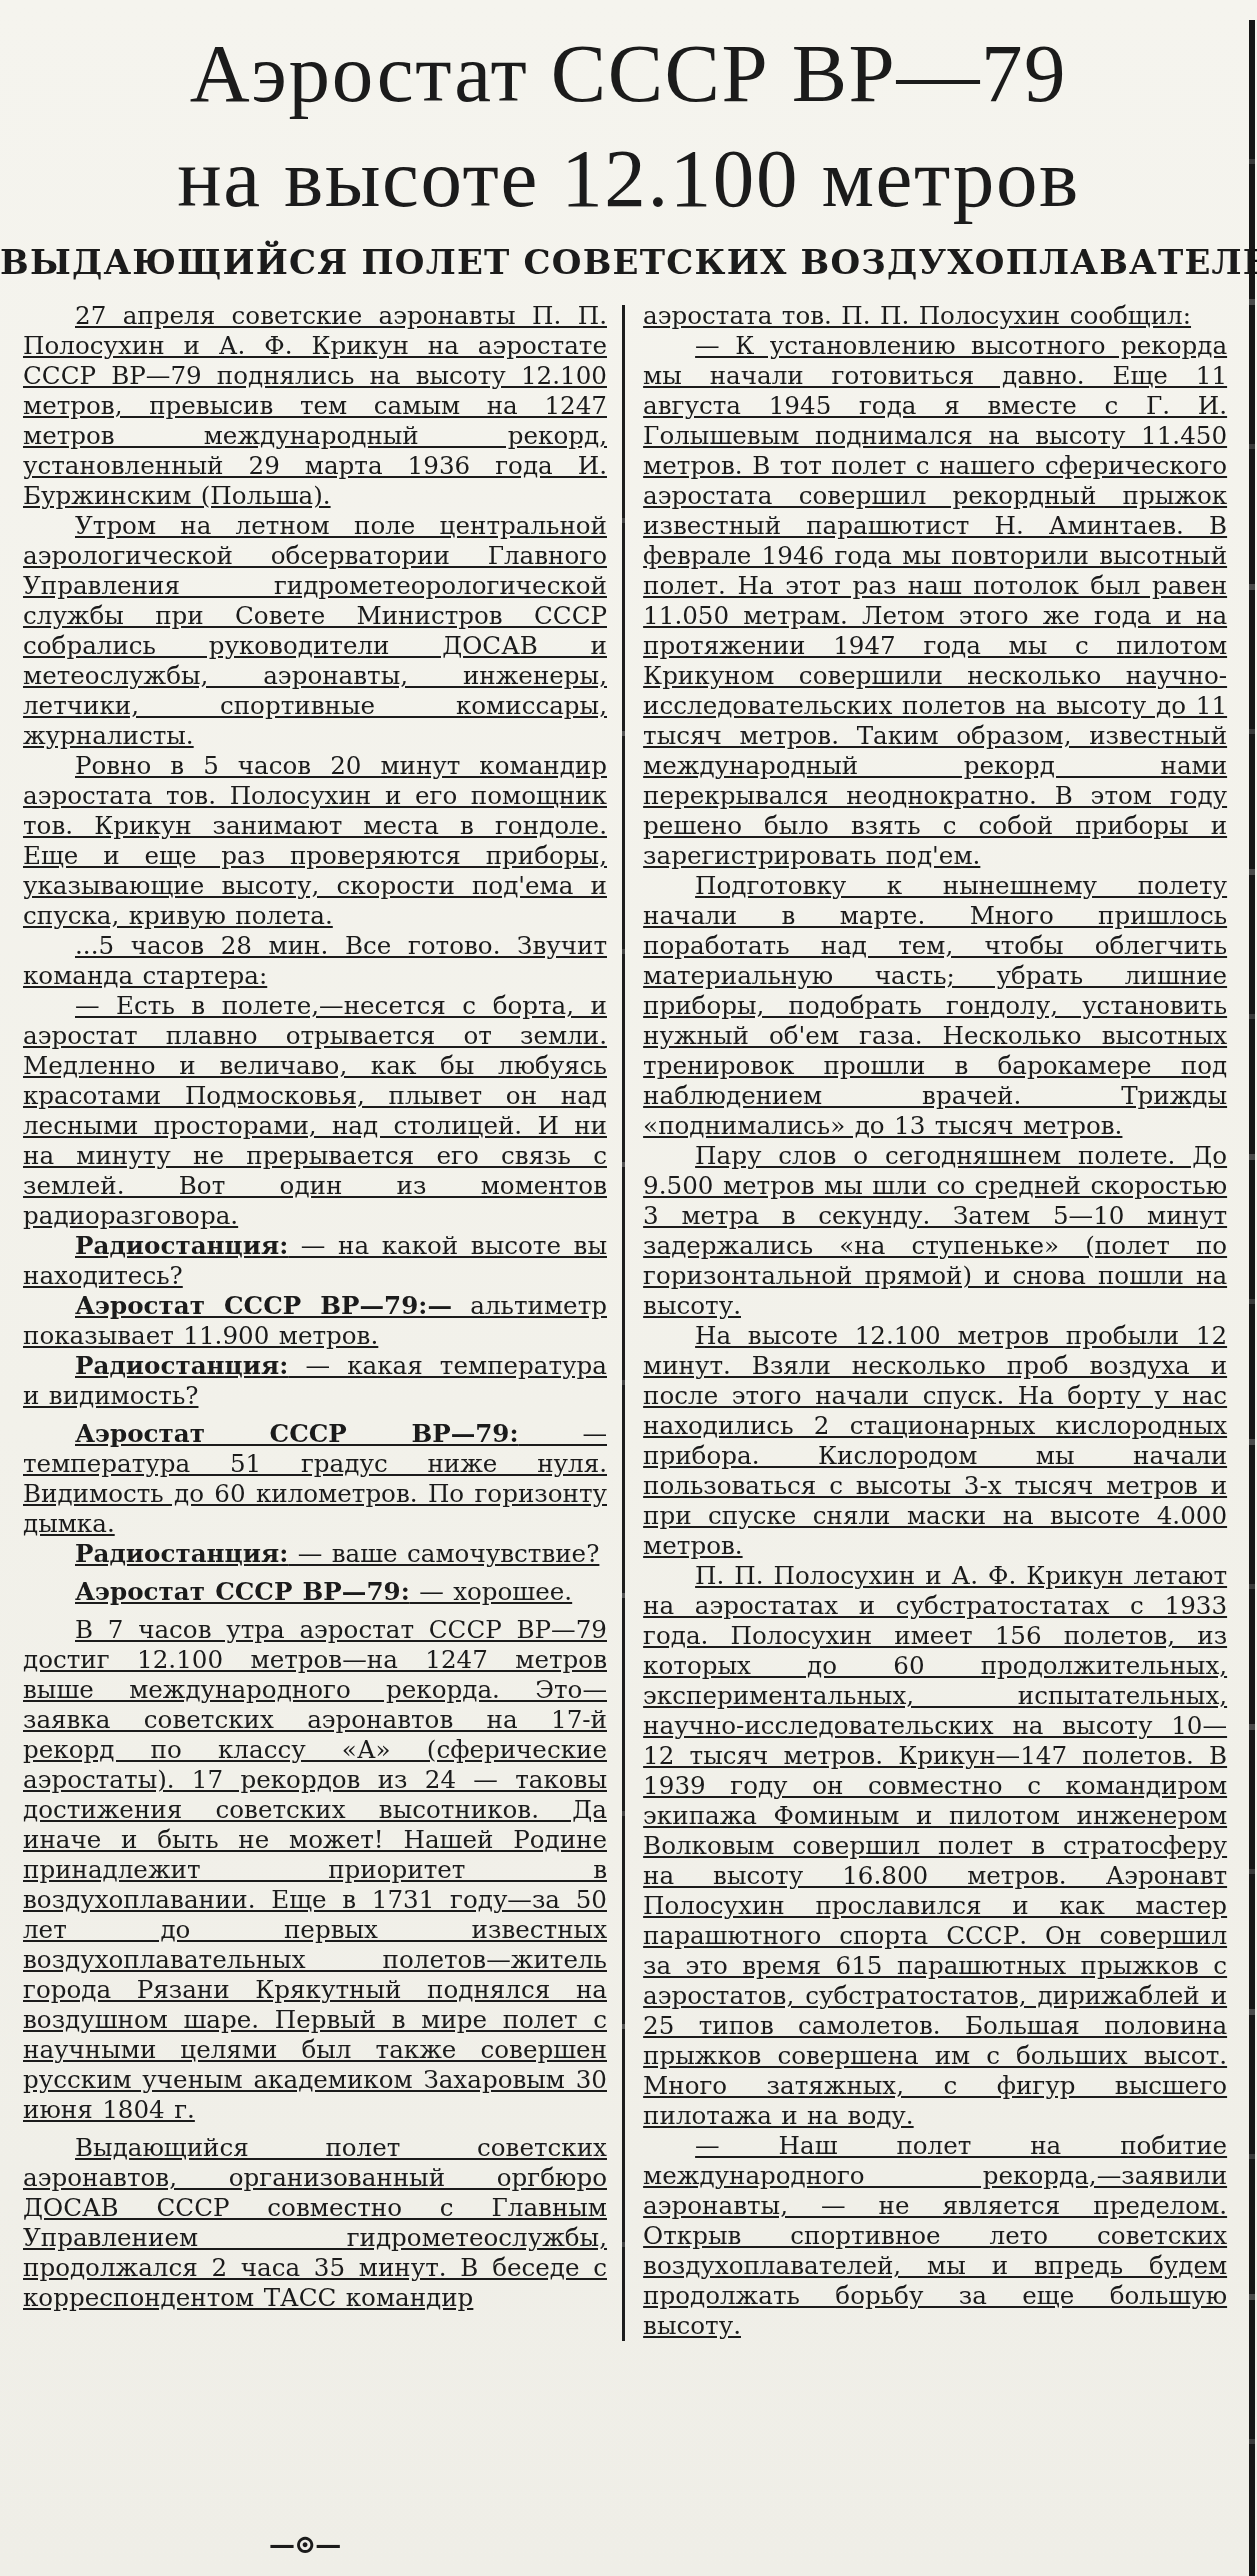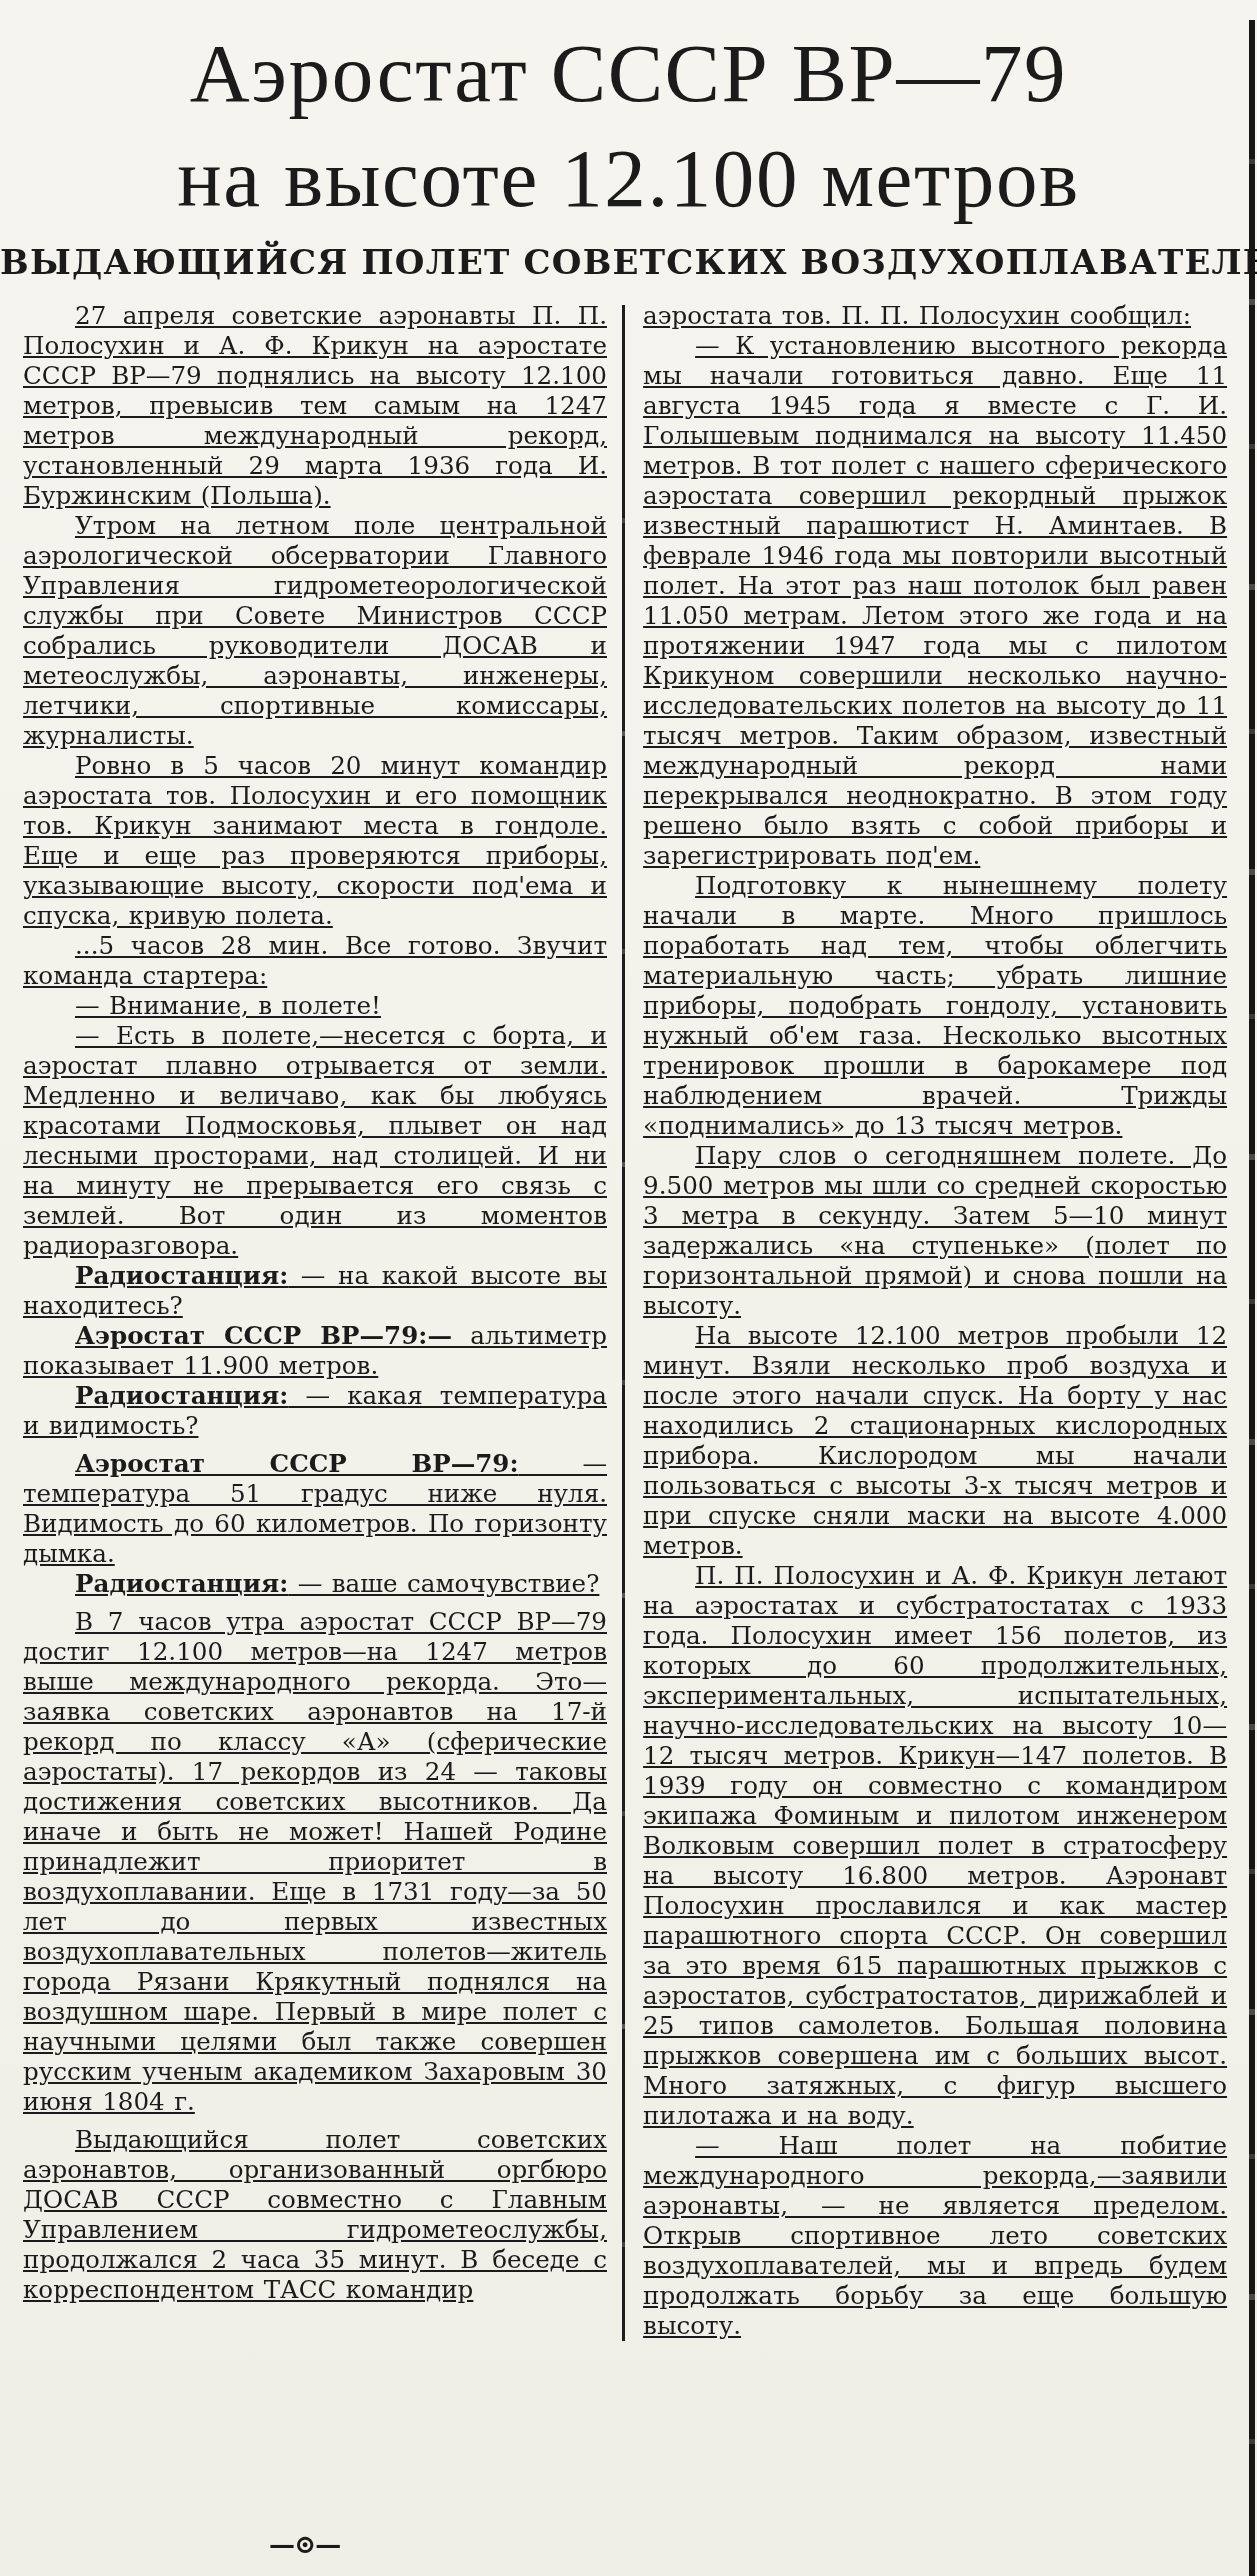--- a/index.html
+++ b/index.html
@@ -86,27 +86,27 @@
   </div>
 
   <div class="subheadline">ВЫДАЮЩИЙСЯ ПОЛЕТ СОВЕТСКИХ ВОЗДУХОПЛАВАТЕЛЕЙ</div>
 
   <div class="columns">
     <div class="col">
         <p class="para">27 апреля советские аэронавты П. П. Полосухин и А. Ф. Крикун на аэростате СССР ВР—79 поднялись на высоту 12.100 метров, превысив тем самым на 1247 метров международный рекорд, установленный 29 марта 1936 года И. Буржинским (Польша).</p>
         <p class="para">Утром на летном поле центральной аэрологической обсерватории Главного Управления гидрометеорологической службы при Совете Министров СССР собрались руководители ДОСАВ и метеослужбы, аэронавты, инженеры, летчики, спортивные комиссары, журналисты.</p>
         <p class="para">Ровно в 5 часов 20 минут командир аэростата тов. Полосухин и его помощник тов. Крикун занимают места в гондоле. Еще и еще раз проверяются приборы, указывающие высоту, скорости под'ема и спуска, кривую полета.</p>
         <p class="para">...5 часов 28 мин. Все готово. Звучит команда стартера:</p>
-        <p class="para">— Внимание, в полете!</p>
         <p class="para">— Есть в полете,—несется с борта, и аэростат плавно отрывается от земли. Медленно и величаво, как бы любуясь красотами Подмосковья, плывет он над лесными просторами, над столицей. И ни на минуту не прерывается его связь с землей. Вот один из моментов радиоразговора.</p>
         <p class="para"><b>Радиостанция:</b> — на какой высоте вы находитесь?</p>
         <p class="para"><b>Аэростат СССР ВР—79:—</b> альтиметр показывает 11.900 метров.</p>
         <p class="para"><b>Радиостанция:</b> — какая температура и видимость?</p>
         <p class="para gap"><b>Аэростат СССР ВР—79:</b> —температура 51 градус ниже нуля. Видимость до 60 километров. По горизонту дымка.</p>
         <p class="para"><b>Радиостанция:</b> — ваше самочувствие?</p>
+        <p class="para gap"><b>Аэростат СССР ВР—79:</b> — хорошее.</p>
         <p class="para gap">В 7 часов утра аэростат СССР ВР—79 достиг 12.100 метров—на 1247 метров выше международного рекорда. Это—заявка советских аэронавтов на 17-й рекорд по классу «А» (сферические аэростаты). 17 рекордов из 24 — таковы достижения советских высотников. Да иначе и быть не может! Нашей Родине принадлежит приоритет в воздухоплавании. Еще в 1731 году—за 50 лет до первых известных воздухоплавательных полетов—житель города Рязани Крякутный поднялся на воздушном шаре. Первый в мире полет с научными целями был также совершен русским ученым академиком Захаровым 30 июня 1804 г.</p>
         <p class="para gap">Выдающийся полет советских аэронавтов, организованный оргбюро ДОСАВ СССР совместно с Главным Управлением гидрометеослужбы, продолжался 2 часа 35 минут. В беседе с корреспондентом ТАСС командир</p>
       </div>
     <div class="divider"></div>
     <div class="col">
         <p class="para noindent">аэростата тов. П. П. Полосухин сообщил:</p>
         <p class="para">— К установлению высотного рекорда мы начали готовиться давно. Еще 11 августа 1945 года я вместе с Г. И. Голышевым поднимался на высоту 11.450 метров. В тот полет с нашего сферического аэростата совершил рекордный прыжок известный парашютист Н. Аминтаев. В феврале 1946 года мы повторили высотный полет. На этот раз наш потолок был равен 11.050 метрам. Летом этого же года и на протяжении 1947 года мы с пилотом Крикуном совершили несколько научно-исследовательских полетов на высоту до 11 тысяч метров. Таким образом, известный международный рекорд нами перекрывался неоднократно. В этом году решено было взять с собой приборы и зарегистрировать под'ем.</p>
         <p class="para">Подготовку к нынешнему полету начали в марте. Много пришлось поработать над тем, чтобы облегчить материальную часть; убрать лишние приборы, подобрать гондолу, установить нужный об'ем газа. Несколько высотных тренировок прошли в барокамере под наблюдением врачей. Трижды «поднимались» до 13 тысяч метров.</p>
         <p class="para">Пару слов о сегодняшнем полете. До 9.500 метров мы шли со средней скоростью 3 метра в секунду. Затем 5—10 минут задержались «на ступеньке» (полет по горизонтальной прямой) и снова пошли на высоту.</p>
         <p class="para">На высоте 12.100 метров пробыли 12 минут. Взяли несколько проб воздуха и после этого начали спуск. На борту у нас находились 2 стационарных кислородных прибора. Кислородом мы начали пользоваться с высоты 3-х тысяч метров и при спуске сняли маски на высоте 4.000 метров.</p>

